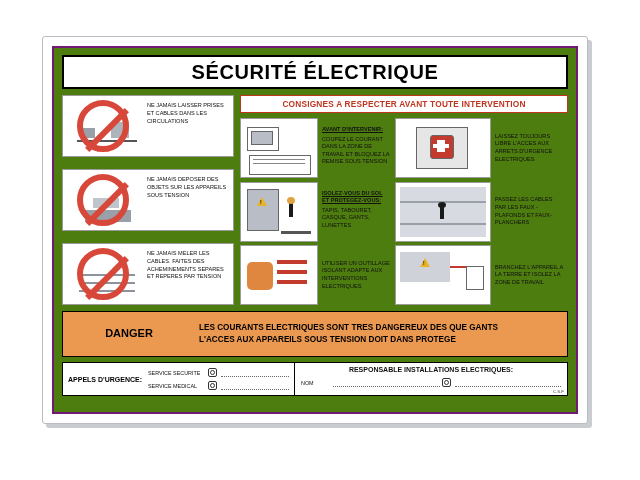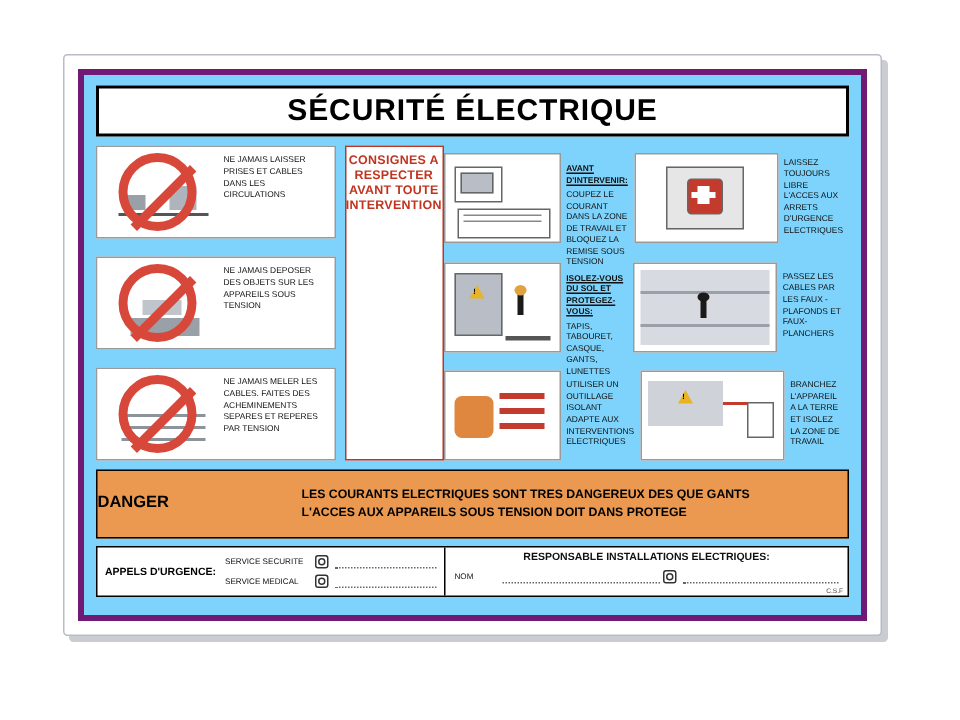--- a/index.html
+++ b/index.html
@@ -14,35 +14,35 @@
     position:absolute;left:46px;top:40px;width:546px;height:388px;
     background:#c9cdd2;border-radius:3px;
   }
   .poster{
     position:absolute;left:42px;top:36px;width:546px;height:388px;
     background:#ffffff;border:1px solid #b9bcc2;border-radius:3px;
     box-sizing:border-box;padding:9px;
   }
   .inner{
     position:absolute;left:52px;top:46px;width:526px;height:368px;
-    background:#7dd3fc;border:4px solid #701a75;box-sizing:border-box;
+    background:#4d7c0f;border:2px solid #701a75;box-sizing:border-box;
     padding:7px 8px 7px 8px;
   }
   
   .title-bar{
     background:#ffffff;border:2px solid #000;height:30px;
     display:flex;align-items:center;justify-content:center;
   }
   .title-bar .t{
     font-size:20px;font-weight:bold;letter-spacing:.6px;color:#000;
   }
   
   .body{display:flex;margin-top:6px;height:210px;}
   .left-col{width:172px;display:flex;flex-direction:column;justify-content:space-between;}
-  .right-col{flex:1;margin-left:6px;display:flex;flex-direction:row;}
+  .right-col{flex:1;margin-left:6px;display:flex;flex-direction:column;}
   .sub-head{
     border:1px solid #c1341f;background:#ffffff;color:#c1341f;
     font-size:8.3px;font-weight:bold;text-align:center;padding:3px 0;letter-spacing:.2px;
   }
   .grid3{
     margin-top:5px;flex:1;display:flex;flex-direction:column;justify-content:space-between;
   }
   .row3{display:flex;height:60px;}
   .cell-img{
     width:78px;background:#ffffff;border:1px solid #9a9a9a;box-sizing:border-box;
@@ -68,21 +68,21 @@
     transform:rotate(-45deg);transform-origin:center;
   }
   .sketch{position:absolute;left:8px;top:10px;right:8px;bottom:10px;}
   .ln{position:absolute;background:#555;}
   
   .danger{
     margin-top:6px;background:#eb9850;border:1px solid #000;height:46px;
     display:flex;align-items:center;box-sizing:border-box;
   }
   .danger .lft{
-    width:132px;font-weight:bold;font-size:11px;line-height:1.25;color:#000;
+    width:132px;text-align:center;font-weight:bold;font-size:11px;line-height:1.25;color:#000;
   }
   .danger .rgt{
     flex:1;font-weight:bold;font-size:8.2px;line-height:1.5;color:#000;padding-left:4px;
   }
   
   .footer{
     margin-top:5px;background:#ffffff;border:1px solid #000;height:34px;display:flex;
     box-sizing:border-box;position:relative;
   }
   .f-left{width:232px;border-right:1px solid #000;display:flex;padding:3px 5px;box-sizing:border-box;}

